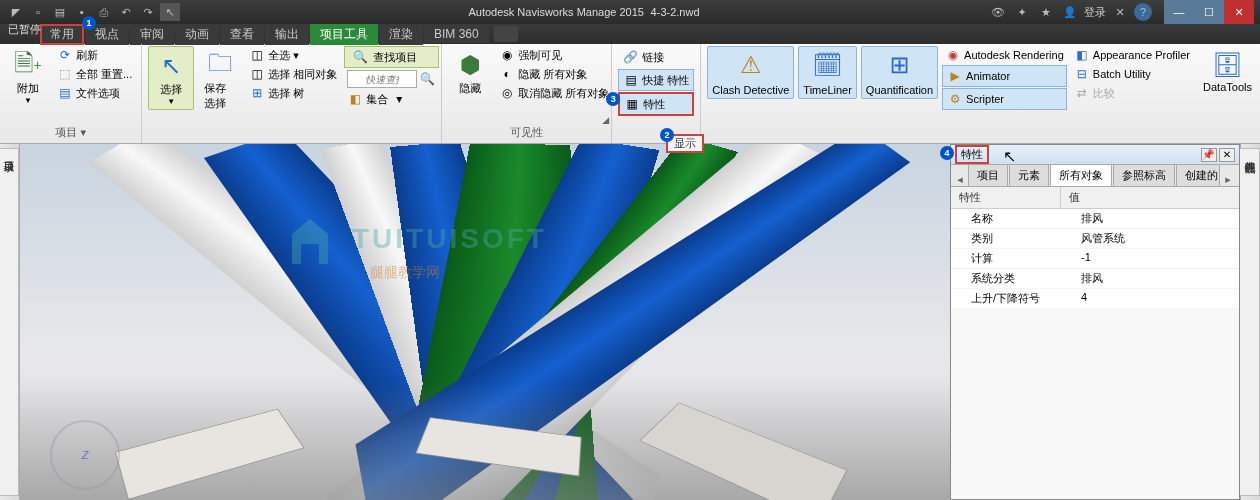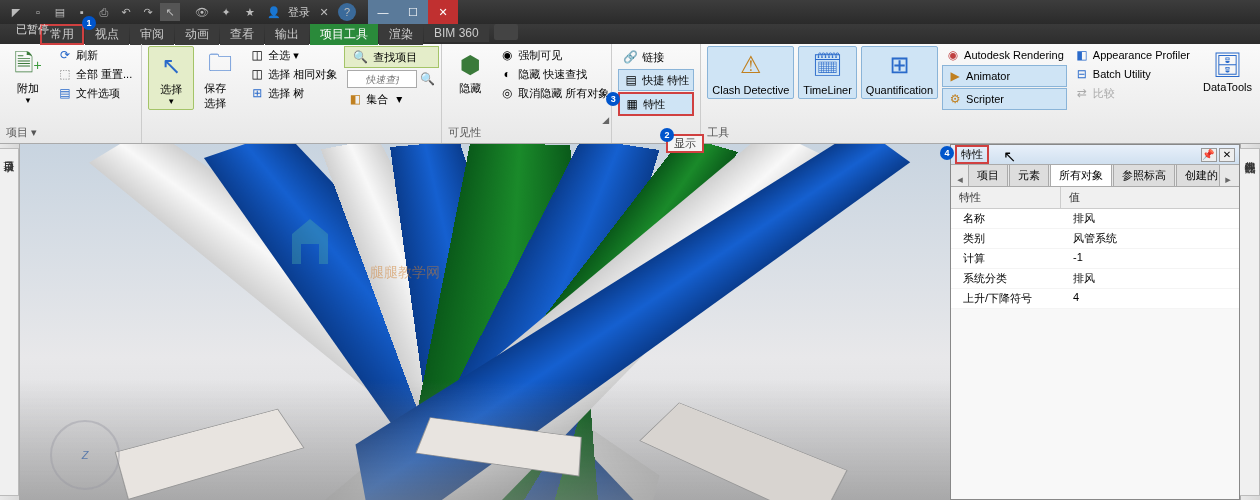--- a/index.html
+++ b/index.html
@@ -8,29 +8,29 @@
 .qat{display:flex;gap:2px;padding:0 6px}
 .qat-btn{width:20px;height:18px;display:flex;align-items:center;justify-content:center;color:#bbb;cursor:pointer}
 .title-center{flex:1;text-align:center;color:#ddd;font-size:12px}
 .title-search{width:140px;height:18px;background:#fff;border:1px solid #888;padding:0 4px;color:#999;font-size:11px}
 .title-right{display:flex;gap:4px;padding:0 6px;align-items:center}
 .title-icon{width:20px;height:18px;color:#bbb;display:flex;align-items:center;justify-content:center}
 .win-btns{display:flex;margin-left:8px}
 .win-btn{width:30px;height:24px;display:flex;align-items:center;justify-content:center;color:#fff;cursor:pointer}
 .win-min{background:#5a7a9a}.win-max{background:#5a7a9a}.win-close{background:#c03030}
 .badge{position:absolute;width:14px;height:14px;border-radius:50%;background:#0055cc;color:#fff;font-size:9px;display:flex;align-items:center;justify-content:center;font-weight:bold;z-index:100}
-.tabbar{height:20px;background:linear-gradient(#3a3a3a,#2d2d2d);display:flex;align-items:flex-start;padding-left:40px;gap:1px;position:relative}
-.pause-lbl{position:absolute;left:16px;top:22px;color:#ddd;font-size:11px;z-index:10}
+.tabbar{height:20px;background:linear-gradient(#3a3a3a,#2d2d2d);display:flex;align-items:center;padding-left:40px;gap:1px;position:relative}
+.pause-lbl{position:absolute;left:8px;top:22px;color:#ddd;font-size:11px;z-index:10}
 .tab{padding:2px 10px;color:#ccc;background:#3a3a3a;cursor:pointer;font-size:12px}
 .tab.hl{border:2px solid #d04040;padding:0 8px}
 .tab.green{background:#2a8a3a;color:#fff}
 .tab-extra{width:24px;height:16px;background:#444;margin-left:4px;border-radius:2px}
 .ribbon{height:100px;background:linear-gradient(#fafafa,#e8e8e8);display:flex;border-bottom:1px solid #aaa}
 .rgroup{border-right:1px solid #ccc;padding:2px 6px;display:flex;flex-direction:column;justify-content:space-between;position:relative}
-.rgroup-title{text-align:left;color:#555;font-size:11px;padding:1px 0}
+.rgroup-title{text-align:center;color:#555;font-size:11px;padding:1px 0}
 .rgroup-body{flex:1;display:flex;gap:4px;align-items:flex-start}
 .big-btn{display:flex;flex-direction:column;align-items:center;padding:3px 6px;cursor:pointer;border-radius:2px}
 .big-btn.active{background:#e4edc9;border:1px solid #a4c468}
 .big-icon{width:32px;height:32px;display:flex;align-items:center;justify-content:center;font-size:24px}
 .small-row{display:flex;align-items:center;gap:3px;padding:1px 3px;cursor:pointer;white-space:nowrap}
 .small-icon{width:16px;height:16px;display:inline-flex;align-items:center;justify-content:center;font-size:12px}
 .col{display:flex;flex-direction:column;gap:1px}
 .find-btn{background:#e4edc9;border:1px solid #a4c468;padding:2px 8px;display:flex;align-items:center;gap:4px}
 .search-box{width:70px;height:18px;border:1px solid #aaa;background:#fff;padding:0 17px;font-style:italic;color:#888;font-size:10px}
 .tool-btn{padding:2px 4px;border:1px solid transparent;cursor:pointer;display:flex;align-items:center;gap:3px;white-space:nowrap}
@@ -61,38 +61,41 @@
 .prop-x{width:16px;height:14px;border:1px solid #999;background:#eee;display:flex;align-items:center;justify-content:center;font-size:10px;cursor:pointer}
 .prop-tabs{height:22px;display:flex;align-items:flex-end;background:#e8e8e8;padding:0 2px;gap:1px;border-bottom:1px solid #aaa}
 .prop-tab{padding:3px 8px;background:#ddd;border:1px solid #aaa;border-bottom:none;cursor:pointer;font-size:11px;white-space:nowrap}
 .prop-tab.active{background:#fff}
 .prop-nav{width:14px;text-align:center;color:#666;cursor:pointer}
 .prop-grid{padding:0;background:#fff}
 .prop-header{display:flex;background:#f0f0f0;border-bottom:1px solid #ccc}
 .prop-header>div{padding:3px 8px;font-weight:normal;color:#333}
 .ph-k{width:110px;border-right:1px solid #ccc}
 .prop-row{display:flex;border-bottom:1px solid #f4f4f4}
-.prop-row>div{padding:2px 12px}
+.prop-row>div{padding:2px 20px}
 .pr-k{width:110px}
 .display-hl{position:absolute;border:2px solid #d04040;padding:0 6px;font-size:11px;color:#444;background:#f4f4f4;z-index:55}
 .cursor-arrow{position:absolute;font-size:16px;color:#000;z-index:70}
 </style>
 </head>
 <body>
 
 <div class="titlebar">
  <div class="qat">
   <div class="qat-btn">◤</div>
   <div class="qat-btn">▫</div>
   <div class="qat-btn">▤</div>
   <div class="qat-btn">▪</div>
   <div class="qat-btn">⎙</div>
   <div class="qat-btn">↶</div>
   <div class="qat-btn">↷</div>
   <div class="qat-btn" style="background:#555">↖</div>
+ </div>
+ <div class="title-center">
+  <span>Autodesk Navisworks Manage 2015</span>&nbsp;&nbsp;<span>4-3-2.nwd</span>
  </div>
  <div class="title-right">
   <div class="title-icon">👁</div>
   <div class="title-icon">✦</div>
   <div class="title-icon">★</div>
   <div class="title-icon">👤</div>
   <span style="color:#ccc">登录</span>
   <div class="title-icon">✕</div>
   <div class="title-icon" style="background:#3a6a9a;border-radius:50%;width:18px;height:18px">?</div>
   <div class="win-btns">
@@ -194,21 +197,21 @@
     <div class="big-icon" style="color:#3a7a3a">⬢</div>
     <span>隐藏</span>
    </div>
    <div class="col">
     <div class="small-row">
             <span class="small-icon">◉</span>
             <span>强制可见</span>
           </div>
     <div class="small-row">
             <span class="small-icon">◐</span>
-            <span>隐藏 快速查找</span>
+            <span>隐藏 所有对象</span>
           </div>
     <div class="small-row">
             <span class="small-icon">◎</span>
             <span>取消隐藏 所有对象</span>
           </div>
    </div>
   </div>
   <div class="rgroup-title">可见性</div>
   <span class="expand-arrow">◢</span>
  </div>
@@ -274,21 +277,20 @@
     <div class="small-row" style="color:#aaa">
             <span class="small-icon">⇄</span>
             <span>比较</span>
           </div>
    </div>
    <div class="big-btn">
           <div class="big-icon" style="color:#2a6aca">🗄</div>
           <span>DataTools</span>
         </div>
   </div>
-  <div class="rgroup-title">工具</div>
  </div>
 </div>
 
 <div class="display-hl" style="top:134px;left:666px">显示</div>
 <div class="badge" style="top:128px;left:660px">2</div>
 <div class="badge" style="top:146px;left:940px">4</div>
 
 <div class="workspace">
  <div class="side-strip">
   <div class="side-tab">项目目录</div>
@@ -307,20 +309,21 @@
   <div class="beam white" style="left:740px;top:0;width:80px;height:440px;transform:perspective(500px) rotateX(48deg) rotate(36deg)"></div>
   <div class="beam blue" style="left:830px;top:0;width:70px;height:420px;transform:perspective(500px) rotateX(46deg) rotate(46deg)"></div>
 
   <div style="position:absolute;bottom:0;left:0;right:0;height:120px;background:linear-gradient(0deg,#888 0%,transparent 100%);opacity:.6"></div>
   <div style="position:absolute;bottom:20px;left:100px;width:180px;height:60px;background:#e8e4e0;transform:perspective(400px) rotateX(40deg) rotate(-20deg);border:1px solid #999"></div>
   <div style="position:absolute;bottom:30px;left:400px;width:160px;height:50px;background:#e8e4e0;transform:perspective(400px) rotateX(40deg) rotate(10deg);border:1px solid #999"></div>
   <div style="position:absolute;bottom:10px;left:620px;width:200px;height:70px;background:#d8d4d0;transform:perspective(400px) rotateX(42deg) rotate(30deg);border:1px solid #999"></div>
 
   <div class="watermark">
    <div class="wm-logo"></div>
+   <div class="wm-text">TUITUISOFT</div>
   </div>
   <div class="wm-sub">腿腿教学网</div>
 
   <div class="nav-cube"></div>
   <div class="nav-tools">
    <div class="nav-tool">◉</div>
    <div class="nav-tool">✋</div>
    <div class="nav-tool">🔍</div>
    <div class="nav-tool">⟲</div>
    <div class="nav-tool">👁</div>

